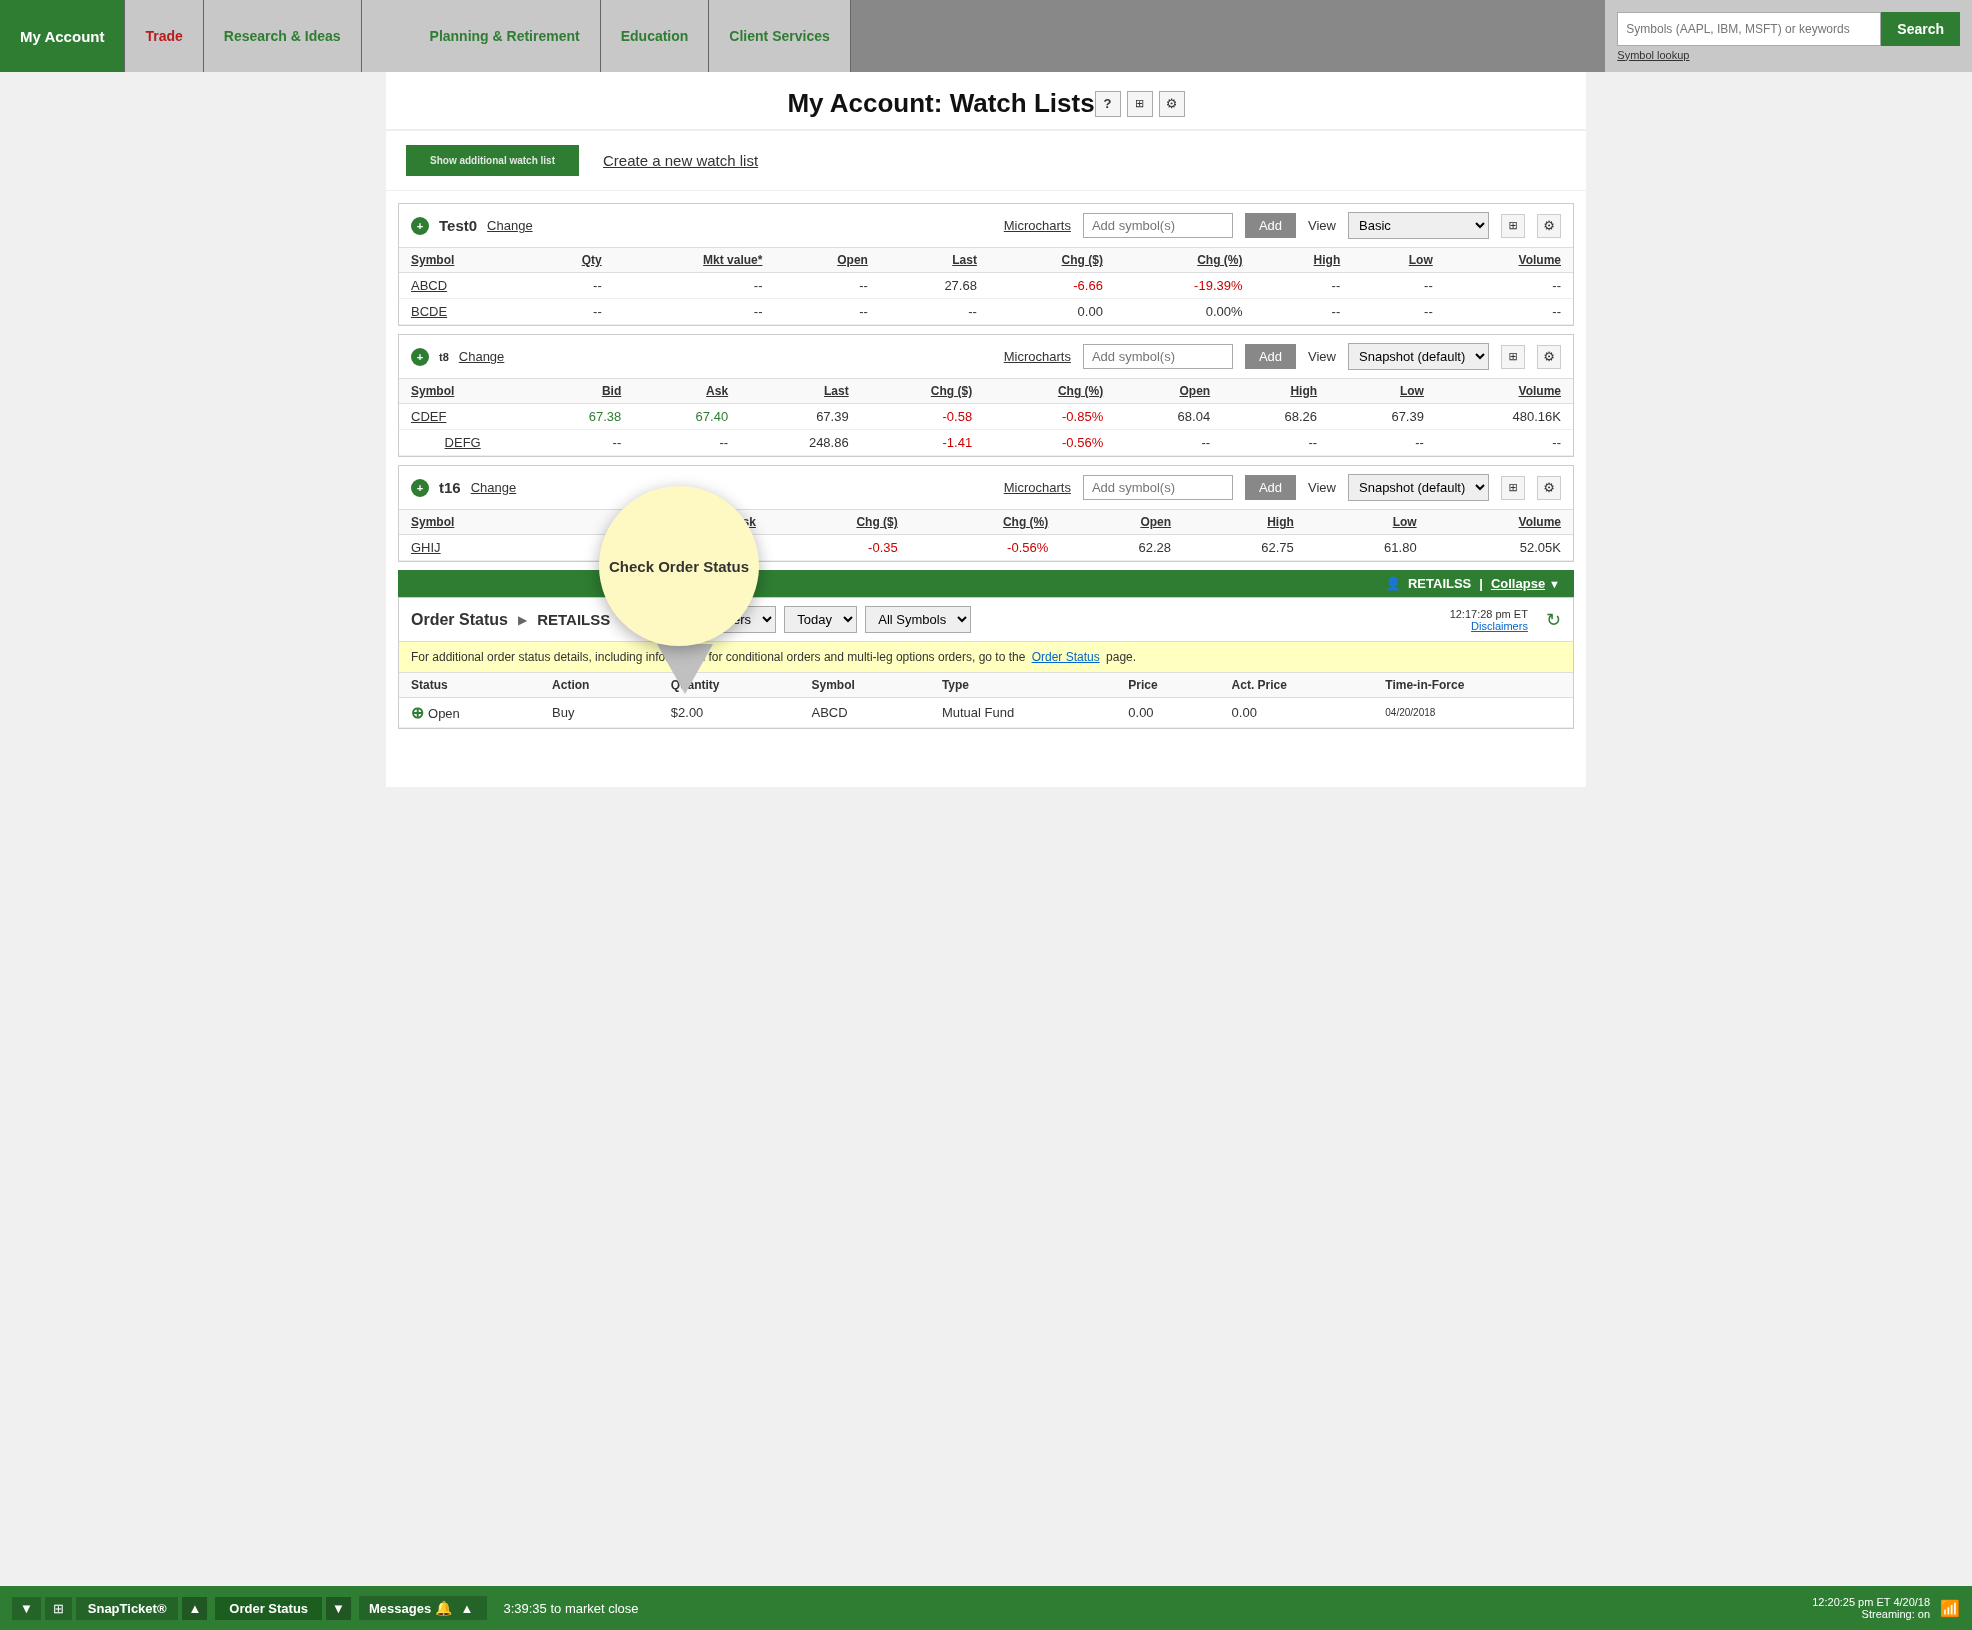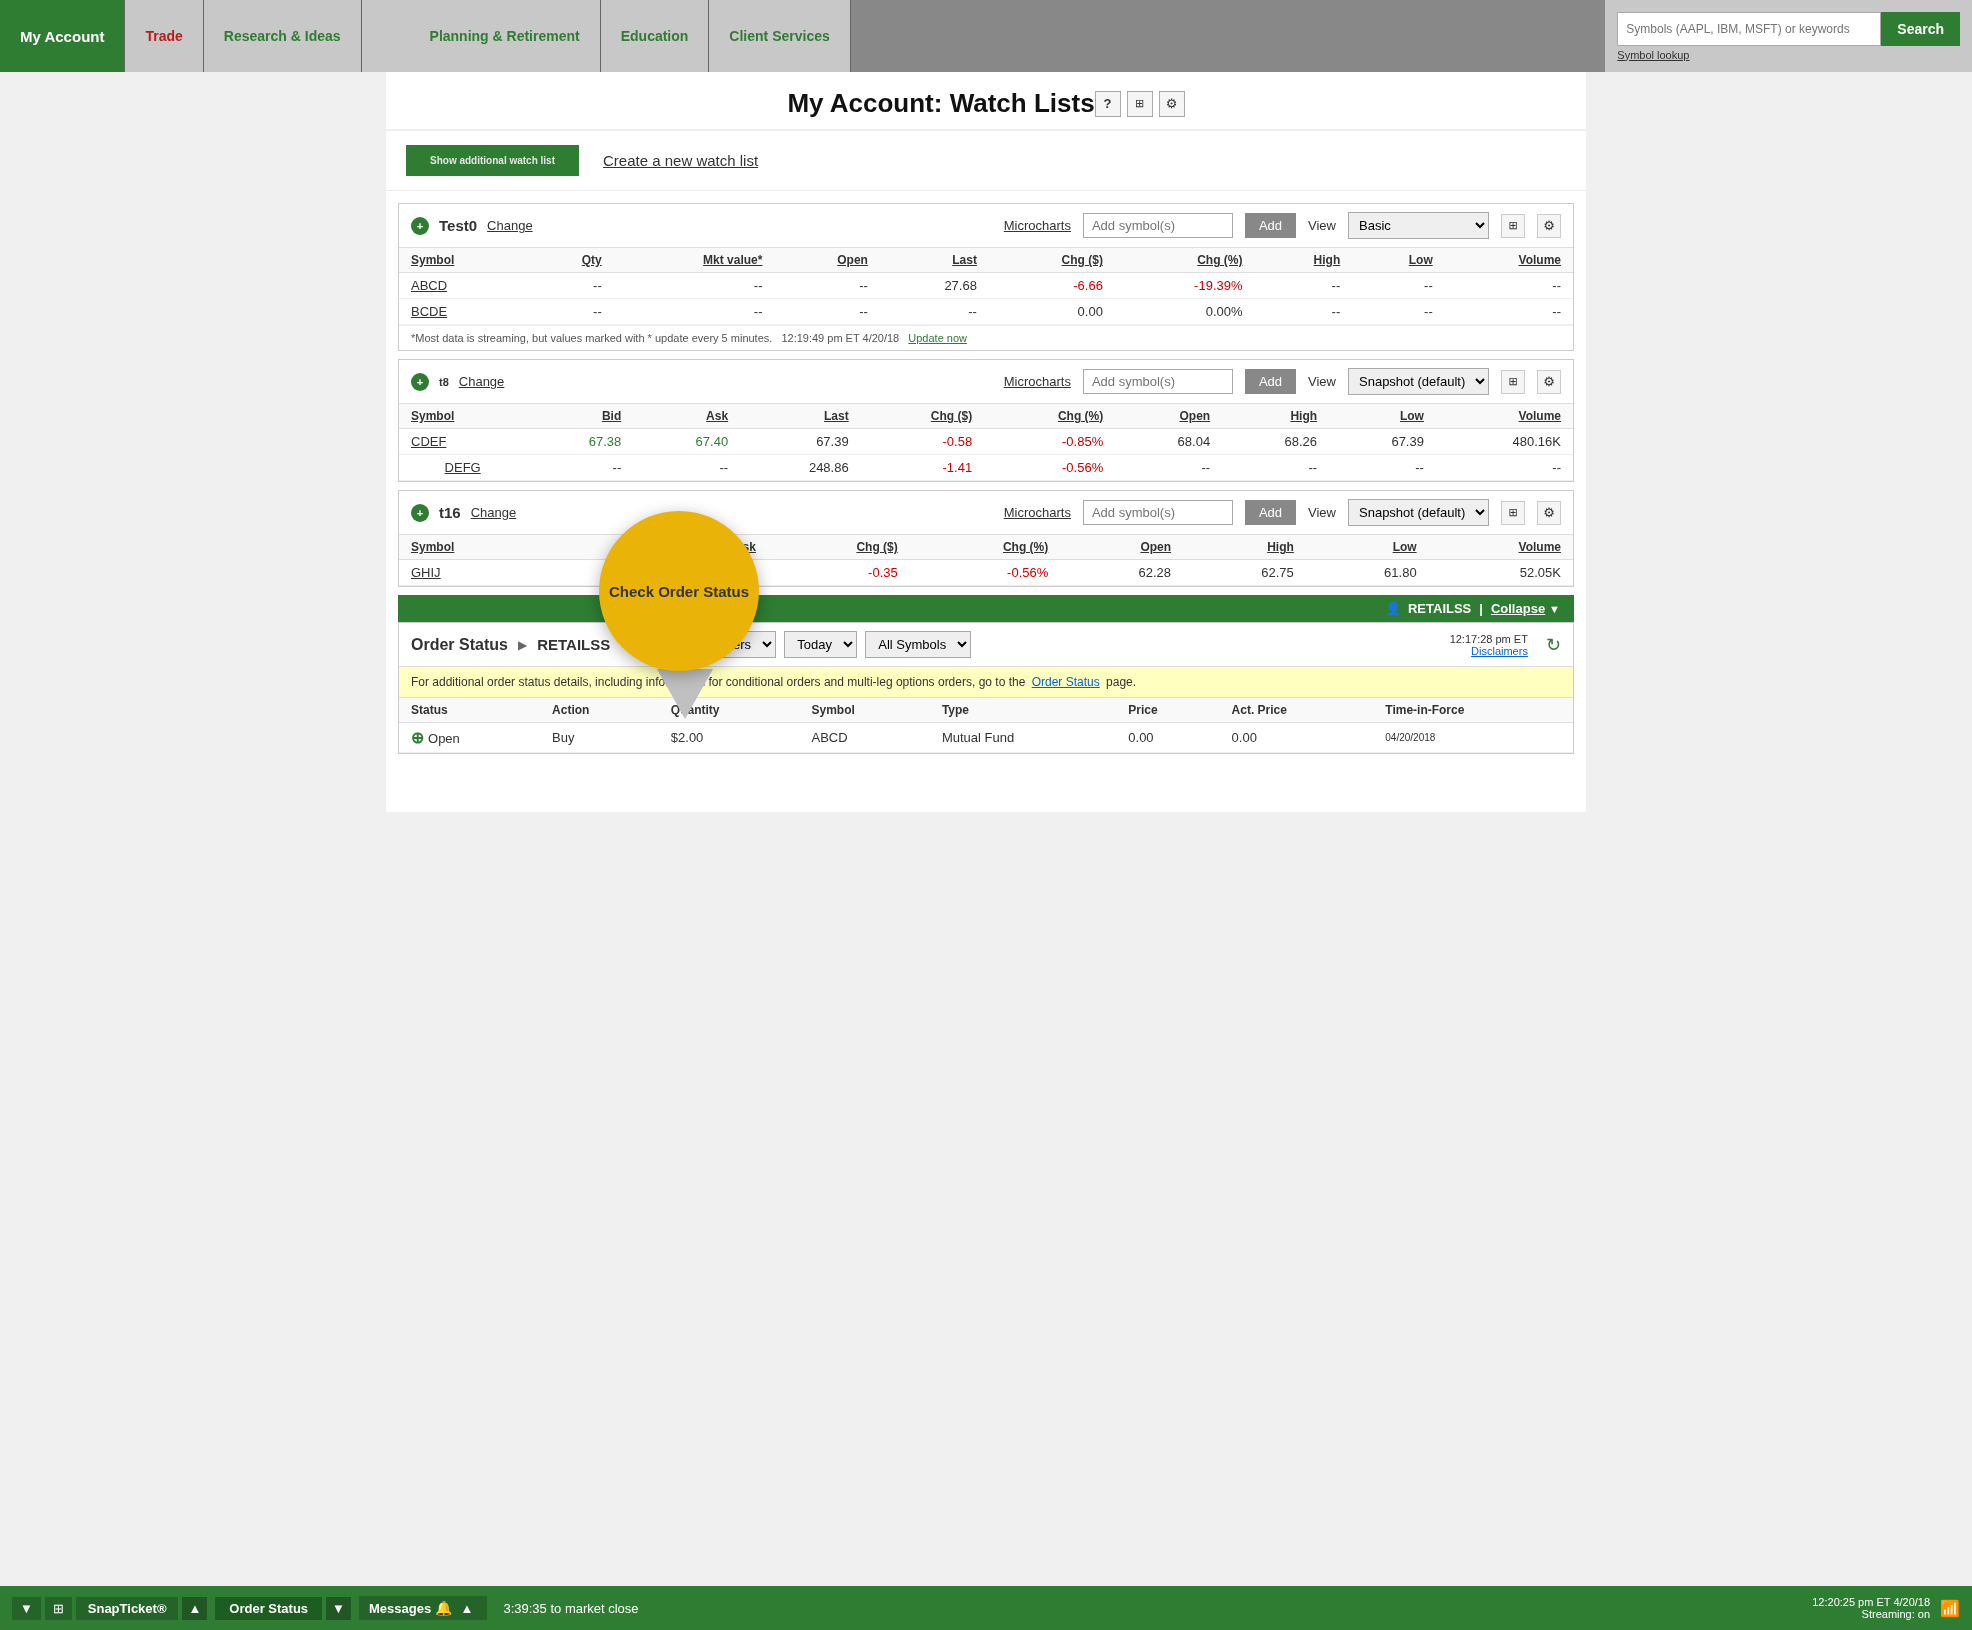--- a/index.html
+++ b/index.html
@@ -109,25 +109,20 @@
           <td style="text-align:right; padding:5px 12px; border-bottom:1px solid #eee;">--</td>
           <td style="text-align:right; padding:5px 12px; border-bottom:1px solid #eee;">--</td>
           <td style="text-align:right; padding:5px 12px; border-bottom:1px solid #eee;">0.00</td>
           <td style="text-align:right; padding:5px 12px; border-bottom:1px solid #eee;">0.00%</td>
           <td style="text-align:right; padding:5px 12px; border-bottom:1px solid #eee;">--</td>
           <td style="text-align:right; padding:5px 12px; border-bottom:1px solid #eee;">--</td>
           <td style="text-align:right; padding:5px 12px; border-bottom:1px solid #eee;">--</td>
         </tr>
       </tbody>
     </table>
-    <div style="padding:6px 12px; font-size:11px; color:#555; border-top:1px solid #eee;">
-      <span>*Most data is streaming, but values marked with * update every 5 minutes.</span>
-      <span style="margin-left:6px;">12:19:49 pm ET 4/20/18</span>
-      <span style="color:#2e7d32; text-decoration:underline; cursor:pointer; margin-left:6px;">Update now</span>
-    </div>
   </div>
 
   <div style="border:1px solid #ccc; margin:8px 12px;">
     <div style="display:flex; align-items:center; padding:8px 12px; background:#fff; border-bottom:1px solid #ddd; gap:10px;">
       <div style="width:18px; height:18px; background:#2e7d32; border-radius:50%; display:flex; align-items:center; justify-content:center; color:#fff; font-size:11px; font-weight:bold;">+</div>
       <span style="font-weight:bold; font-size:11px;">t8</span>
       <span style="font-size:13px; text-decoration:underline; cursor:pointer; color:#333;">Change</span>
       <div style="margin-left:auto; display:flex; align-items:center; gap:12px;">
         <span style="text-decoration:underline; cursor:pointer; font-size:13px; color:#333;">Microcharts</span>
         <input style="border: 1px solid rgb(170, 170, 170); padding: 4px 8px; font-size: 13px; width: 150px; color: rgb(153, 153, 153);" placeholder="Add symbol(s)">
@@ -225,21 +220,21 @@
           <td style="text-align:right; padding:5px 12px; border-bottom:1px solid #eee; color:#cc0000;">-0.35</td>
           <td style="text-align:right; padding:5px 12px; border-bottom:1px solid #eee; color:#cc0000;">-0.56%</td>
           <td style="text-align:right; padding:5px 12px; border-bottom:1px solid #eee;">62.28</td>
           <td style="text-align:right; padding:5px 12px; border-bottom:1px solid #eee;">62.75</td>
           <td style="text-align:right; padding:5px 12px; border-bottom:1px solid #eee;">61.80</td>
           <td style="text-align:right; padding:5px 12px; border-bottom:1px solid #eee;">52.05K</td>
         </tr>
       </tbody>
     </table>
 
-    <div style="position:absolute; top:20px; left:200px; background:#eab308; border-radius:50%; width:160px; height:160px; display:flex; align-items:center; justify-content:center; font-size:15px; font-weight:bold; color:#333; box-shadow:0 4px 16px rgba(0,0,0,0.3); z-index:10;">
+    <div style="position:absolute; top:20px; left:200px; background:#fef9c3; border-radius:50%; width:160px; height:160px; display:flex; align-items:center; justify-content:center; font-size:15px; font-weight:bold; color:#333; box-shadow:0 4px 16px rgba(0,0,0,0.3); z-index:10;">
       <span>Check Order Status</span>
     </div>
     <div style="position:absolute; top:178px; left:258px; width:0; height:0; border-left:28px solid transparent; border-right:28px solid transparent; border-top:50px solid #c0c0c0; z-index:9;"></div>
   </div>
 
   <div style="background:#2e7d32; color:#fff; display:flex; align-items:center; justify-content:flex-end; padding:6px 14px; font-size:13px; font-weight:bold; cursor:pointer; margin:0 12px;">
     <span style="margin-right:6px;">👤</span>
     <span>RETAILSS</span>
     <span style="margin:0 8px;">|</span>
     <span style="text-decoration:underline;">Collapse</span>

